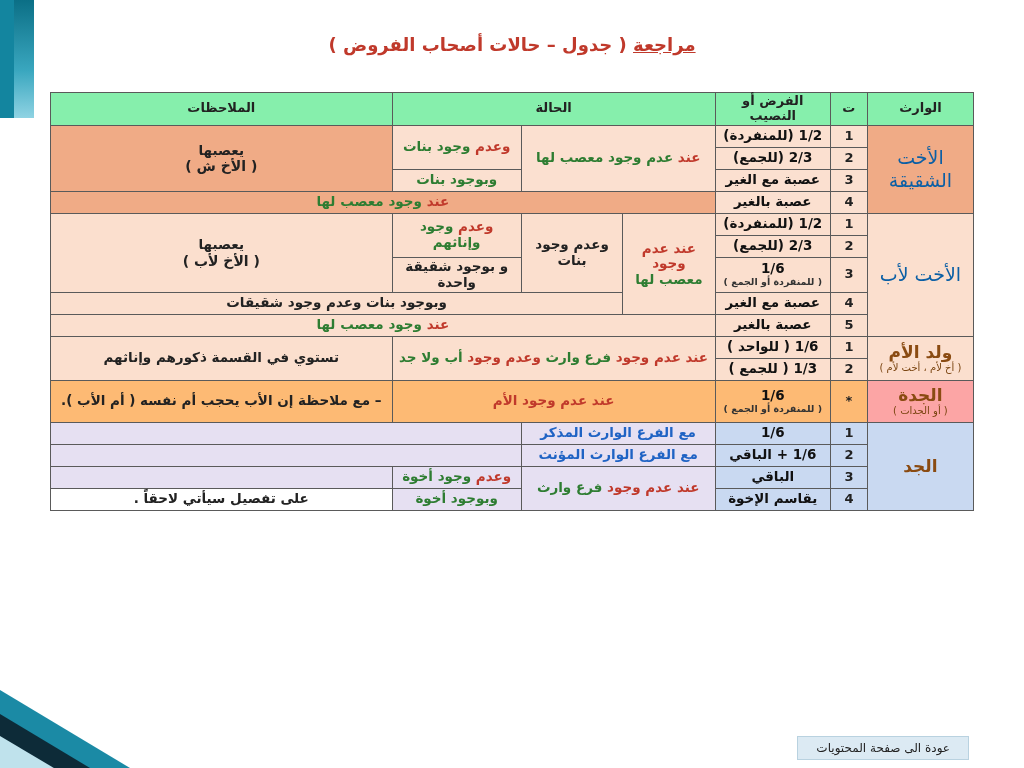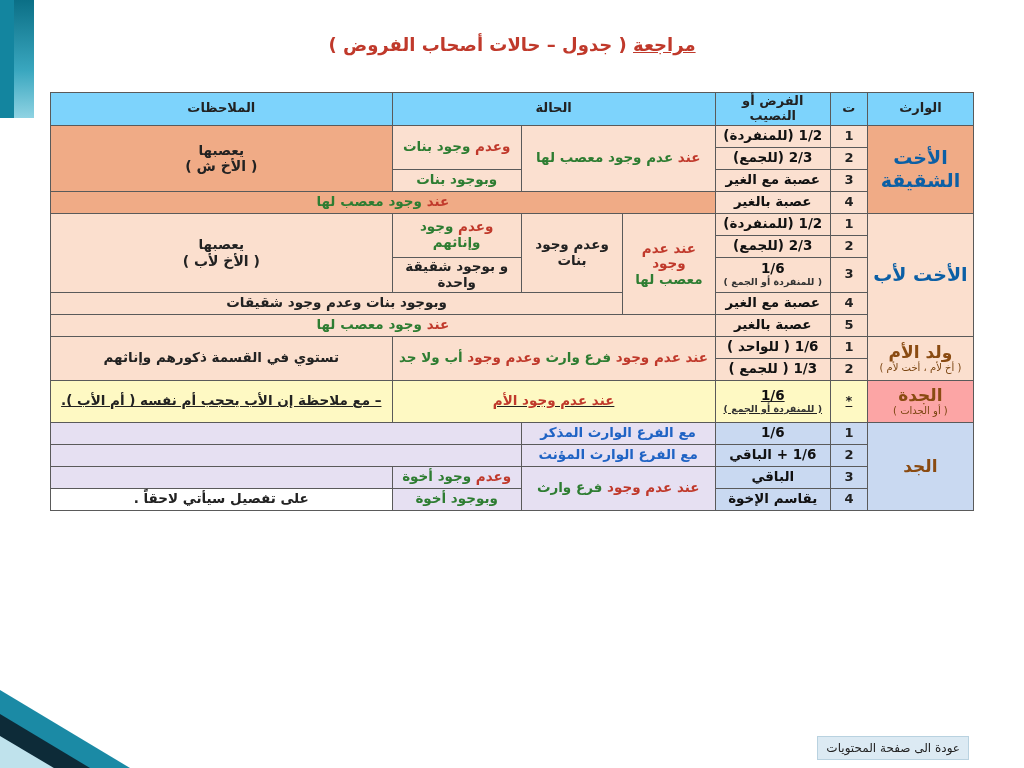--- a/index.html
+++ b/index.html
@@ -91,21 +91,21 @@
     border: 1px solid #5a5a5a;
     padding: 1px 4px;
     text-align: center;
     vertical-align: middle;
     font-size: 13px;
     line-height: 1.15;
     color: #222;
   }
 
   thead th {
-    background: #7dd3fc;
+    background: #86efac;
     color: #ffffff;
     font-weight: bold;
     font-size: 12.5px;
     height: 18px;
   }
 
   
   col.c-warith { width: 11.5%; }
   col.c-t      { width: 4.0%; }
   col.c-fard   { width: 12.5%; }
@@ -113,28 +113,28 @@
   col.c-h2     { width: 11.0%; }
   col.c-h3     { width: 14.0%; }
   col.c-n1     { width: 17.0%; }
   col.c-n2     { width: 20.0%; }
 
   
   .bg-salmon { background: #F0AB86; }
   .bg-peach  { background: #FBE0D0; }
   .bg-peach2 { background: #FBDFCE; }
   .bg-tan    { background: #fca5a5; }
-  .bg-tan2   { background: #fef9c3; text-decoration: underline; }
+  .bg-tan2   { background: #fdba74; }
   .bg-blue   { background: #C9D9F1; }
   .bg-lav    { background: #E6E0F2; }
   .bg-white  { background: #ffffff; }
 
   .heir {
     font-size: 19px;
-    font-weight: bold;
+    font-weight: normal;
     color: #0B5FA5;
     line-height: 1.25;
   }
   .heir-brown {
     font-size: 17px;
     font-weight: bold;
     color: #8A4B12;
     line-height: 1.2;
   }
   .heir-brown .sub {
@@ -162,21 +162,21 @@
 
   
   .footer-btn {
     position: absolute;
     right: 55px;
     bottom: 8px;
     background: #DCEAF3;
     border: 1px solid #b9d2e0;
     color: #222;
     font-size: 12px;
-    padding: 4px 8px;
+    padding: 4px 18px;
     direction: rtl;
   }
 </style>
 </head>
 <body>
 
 <div class="slide">
 
   <div class="corner-tl"></div>
   <div class="corner-tl2"></div>

